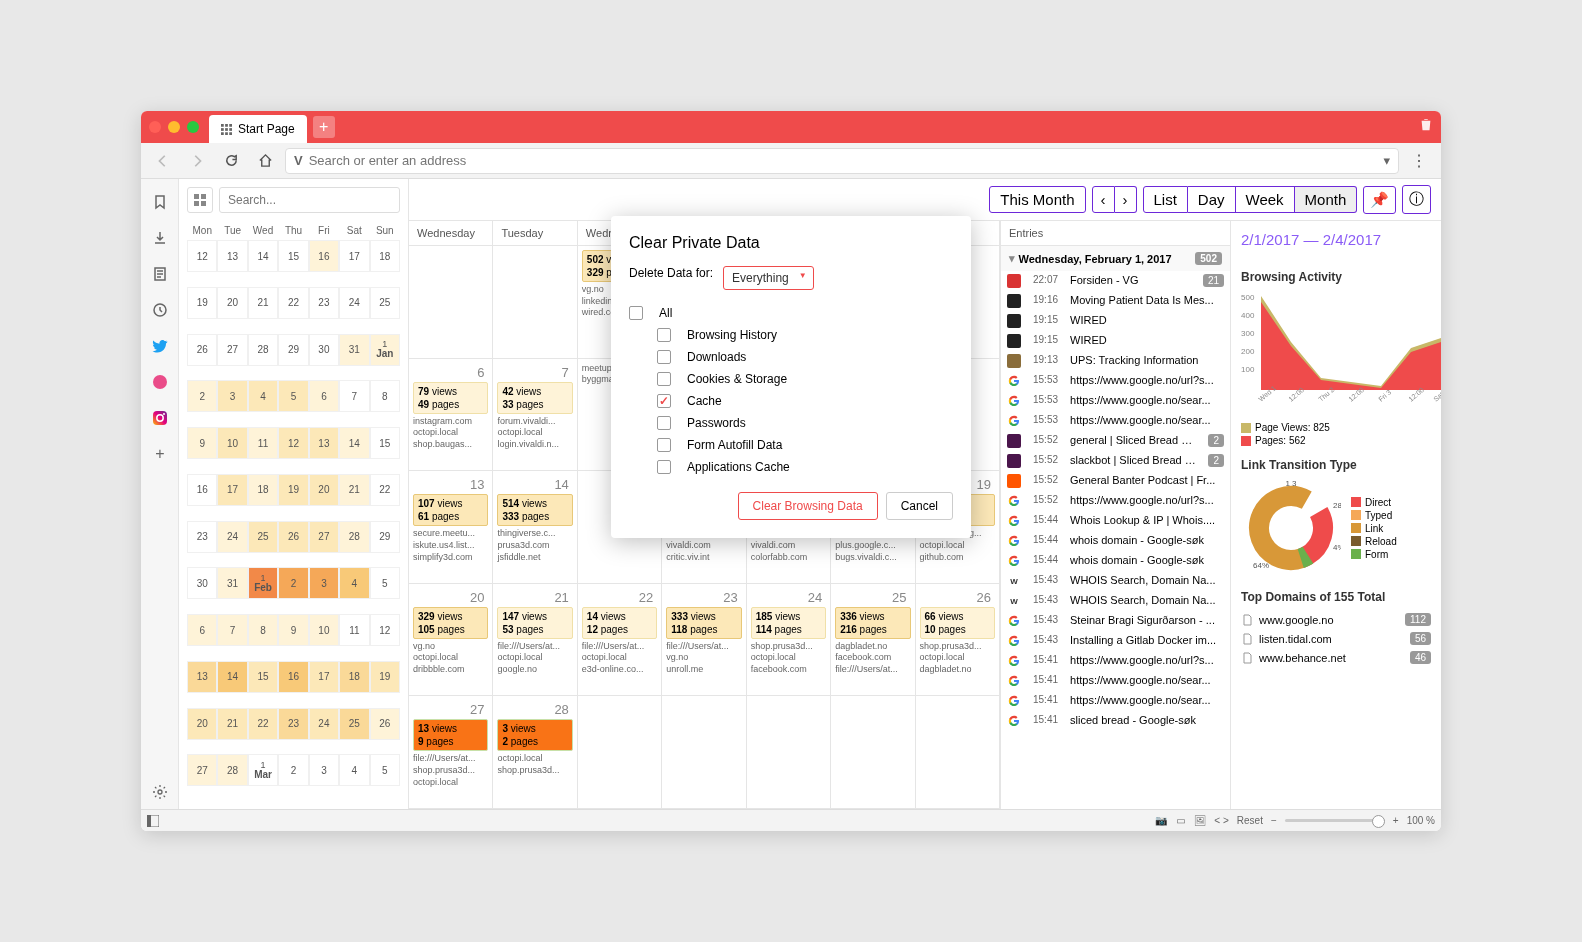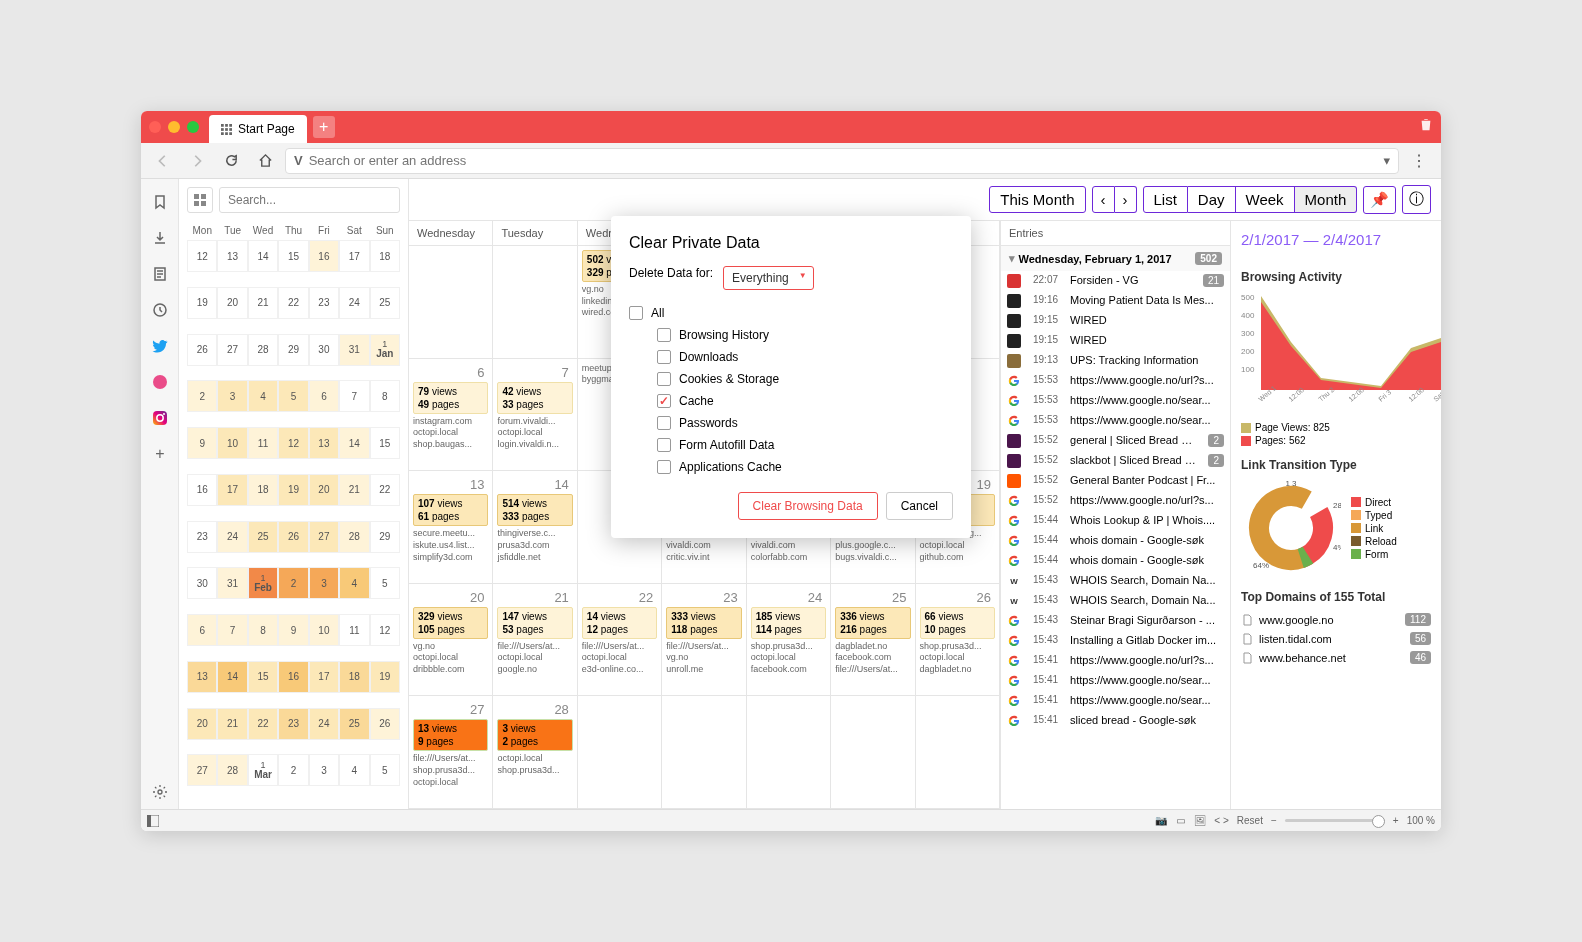--- a/index.html
+++ b/index.html
@@ -61,21 +61,21 @@
 .leg{font-size:10px;display:flex;align-items:center;gap:4px;margin:2px 0}
 .leg .sw{width:10px;height:10px}
 .donut{display:flex;gap:10px;align-items:center}
 .tdom{display:flex;align-items:center;justify-content:space-between;padding:3px 0;gap:6px}
 .tdom .ic{width:12px;height:12px;color:#999}
 .dialog{position:absolute;left:50%;top:105px;transform:translateX(-50%);width:360px;background:#fff;box-shadow:0 4px 24px rgba(0,0,0,.25);border-radius:4px;padding:18px;z-index:100}
 .dt{font-size:16px;margin-bottom:14px}
 .dr{display:flex;align-items:flex-start;gap:10px;margin-bottom:12px;font-size:12px}
 .sel{border:1px solid #ef4b4b;border-radius:3px;padding:4px 24px 4px 8px;font-size:12px;background:#fff;color:#333;position:relative}
 .sel::after{content:'▼';position:absolute;right:6px;font-size:8px;color:#ef4b4b}
-.chk{display:flex;align-items:center;gap:8px;padding:4px 0 4px 28px;font-size:12px}
+.chk{display:flex;align-items:center;gap:16px;padding:4px 0 4px 28px;font-size:12px}
 .chk.top{padding-left:0}
 .cb{width:14px;height:14px;border:1px solid #999;border-radius:2px;display:flex;align-items:center;justify-content:center}
 .cb.on{color:#ef4b4b;font-weight:bold}
 .dbtns{display:flex;justify-content:flex-end;gap:8px;margin-top:14px}
 .db{border:1px solid #ccc;background:#fff;padding:6px 14px;border-radius:3px;font-size:12px}
 .db.p{border-color:#ef4b4b;color:#ef4b4b}
 .statusbar{height:22px;background:#f3f3f3;border-top:1px solid #ddd;display:flex;align-items:center;padding:0 6px;gap:8px;font-size:10px;color:#666}
 .sb-r{margin-left:auto;display:flex;align-items:center;gap:8px}
 .zoom-slider{width:100px;height:3px;background:#ccc;border-radius:2px;position:relative}
 .zoom-slider::after{content:'';position:absolute;right:0;top:-4px;width:11px;height:11px;background:#fff;border:1px solid #999;border-radius:50%}

